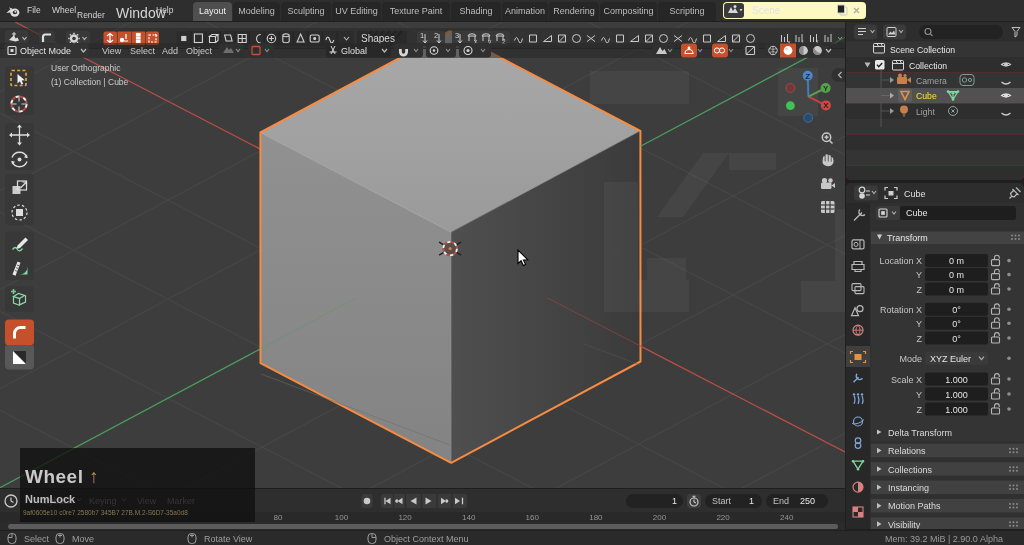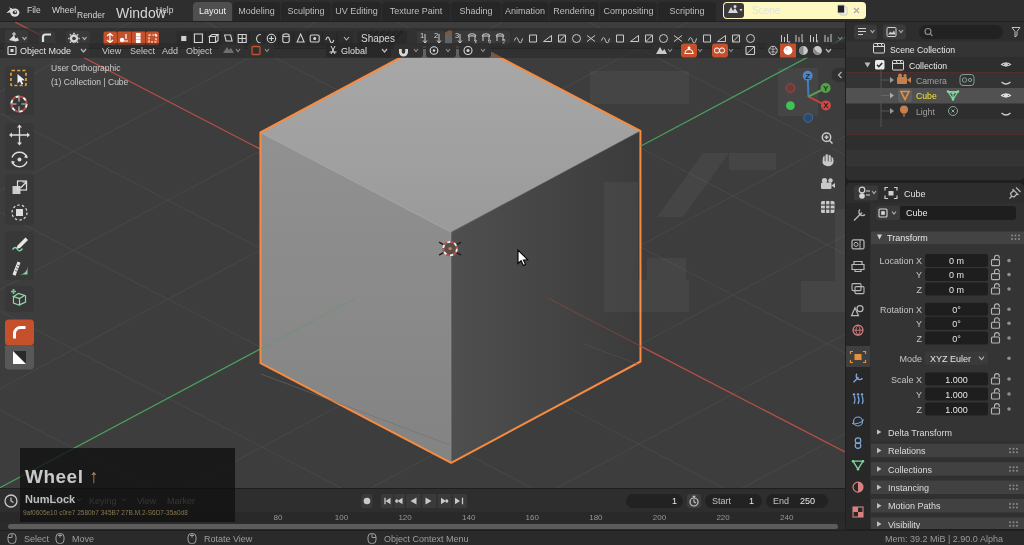--- a/index.html
+++ b/index.html
@@ -880,19 +880,19 @@
           <circle cx="164" cy="339.35" r="1" fill="#8a8a8a"></circle>
           <circle cx="164" cy="342.85" r="1" fill="#8a8a8a"></circle>
           <circle cx="167.5" cy="339.35" r="1" fill="#8a8a8a"></circle>
           <circle cx="167.5" cy="342.85" r="1" fill="#8a8a8a"></circle>
           <circle cx="171" cy="339.35" r="1" fill="#8a8a8a"></circle>
           <circle cx="171" cy="342.85" r="1" fill="#8a8a8a"></circle>
         </g>
    </svg>
   </div>
 
-  <div class="abs" id="overlay" style="left:20px;top:448px;width:215px;height:74px;background:rgba(15,15,15,0.78);">
+  <div class="abs" id="overlay" style="left:20px;top:448px;width:235px;height:74px;background:rgba(15,15,15,0.78);">
     <div class="abs" style="left:5px;top:18px;font-size:19px;font-weight:bold;color:#c9c9c9;letter-spacing:0.5px;">Wheel <span style="color:#b08a50;">↑</span></div>
     <div class="abs" style="left:5px;top:45px;font-size:11px;font-weight:bold;color:#bdbdbd;">NumLock</div>
     <div class="abs" style="left:3px;top:61px;font-size:6.5px;color:#87784f;white-space:nowrap;">9af0605e10 c0re7 2580b7 345B7 27B.M.2-S6D7-35a0d8</div>
   </div>
 
 </div>
 
 </body></html>

